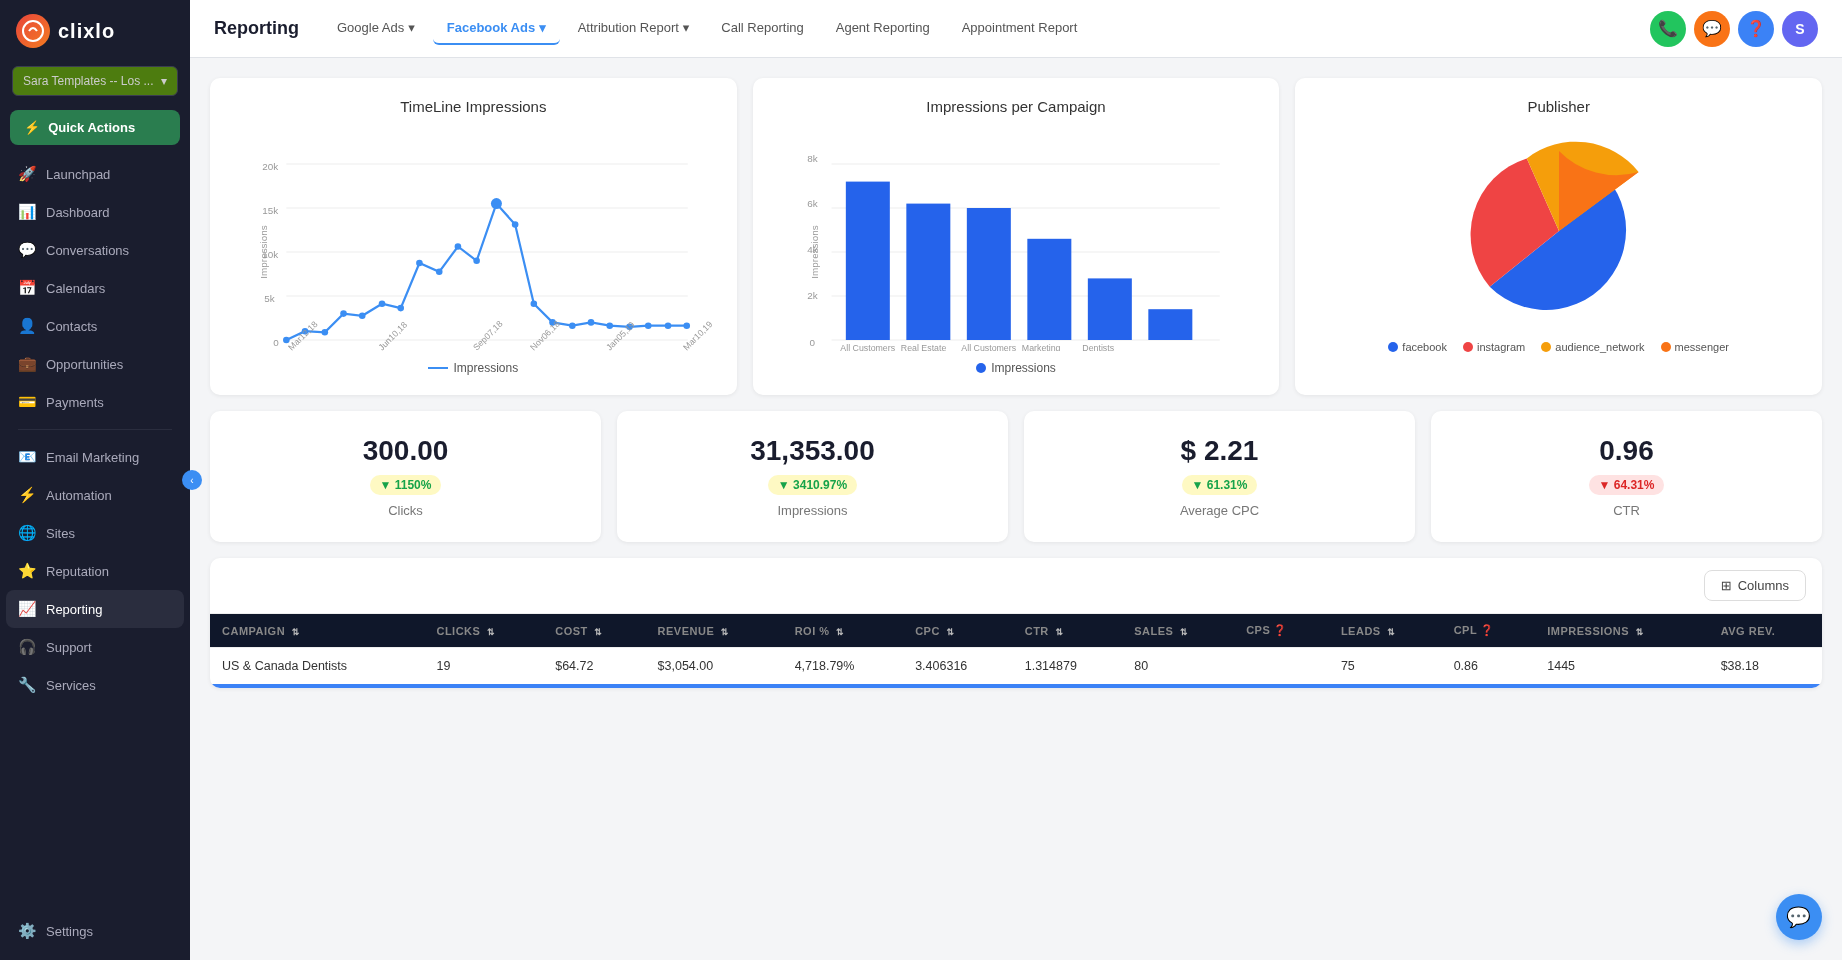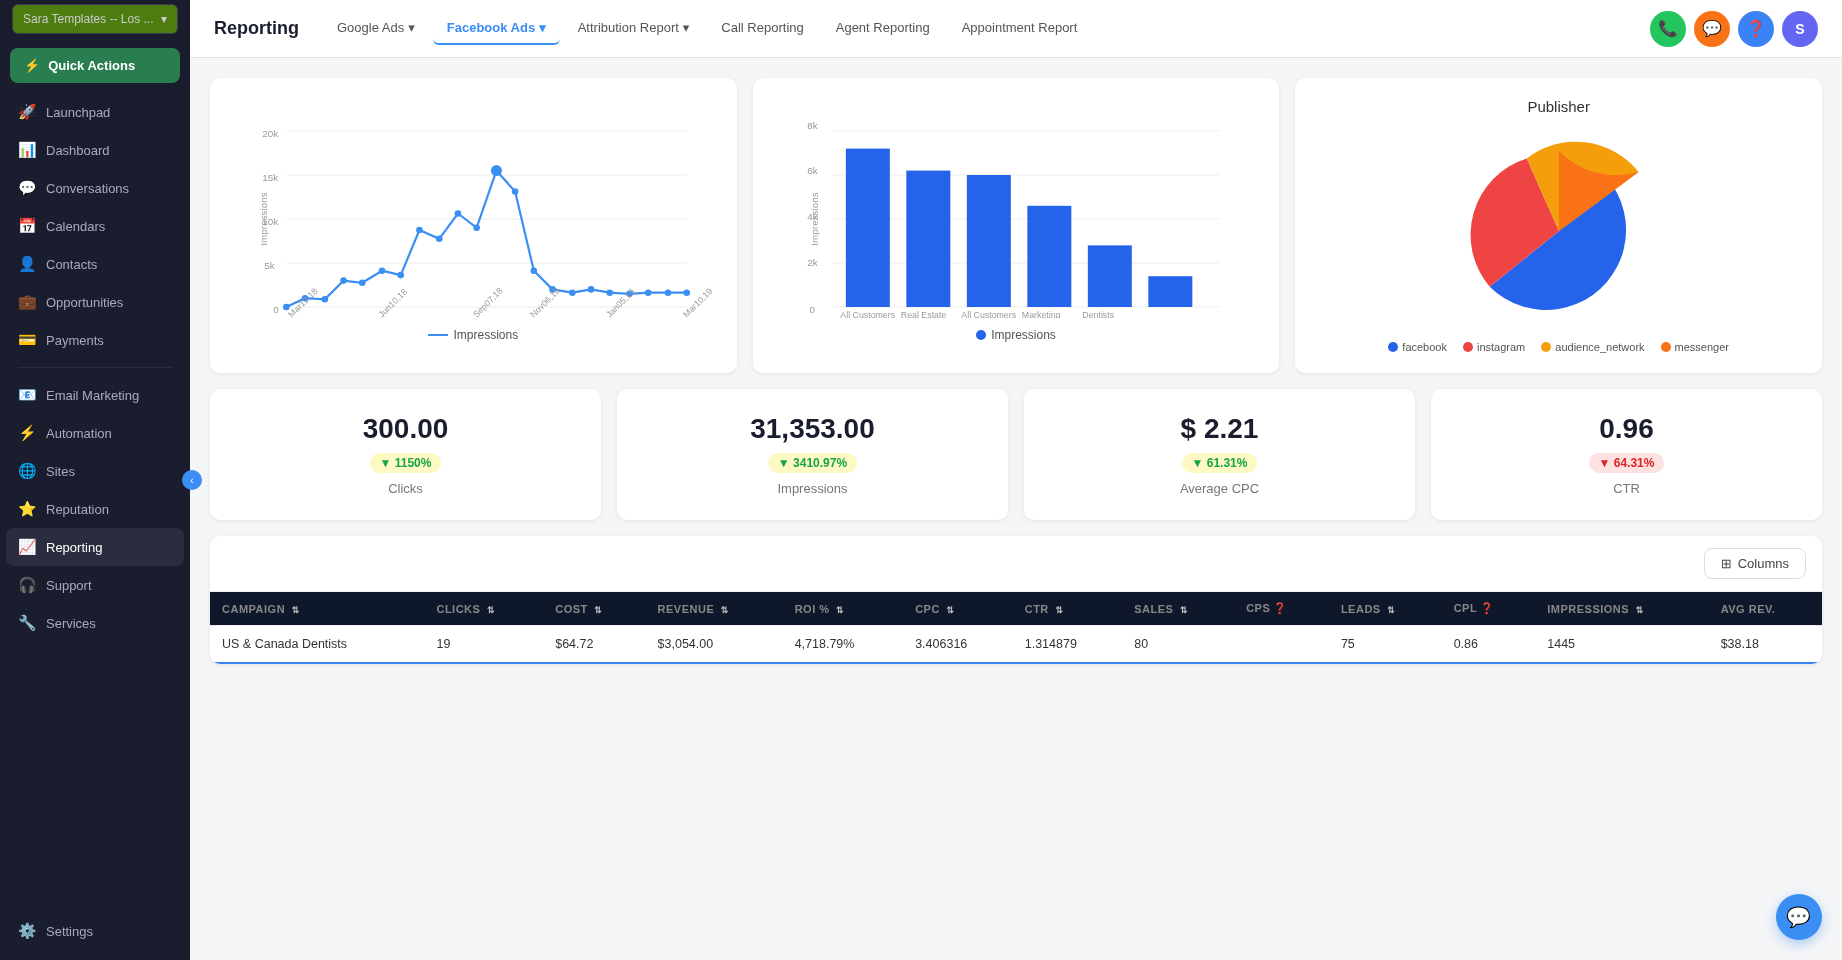--- a/index.html
+++ b/index.html
@@ -277,21 +277,21 @@
       padding: 10px 12px;
       border-bottom: 1px solid #eee;
       white-space: nowrap;
       font-size: 11px;
       letter-spacing: 0.5px;
       text-transform: uppercase;
     }
     thead th .sort-icon { color: #bbb; font-size: 9px; margin-left: 3px; }
     tbody td {
       padding: 11px 12px;
-      border-bottom: 2px solid #3b82f6;
+      border-bottom: 4px solid #3b82f6;
       color: #333;
     }
 
     
     .chat-bubble {
       position: fixed;
       bottom: 20px;
       right: 20px;
       width: 46px;
       height: 46px;
@@ -332,20 +332,29 @@
     }
     .x-axis-label {
       font-size: 8px;
       fill: #999;
     }
   </style>
 </head>
 <body>
 
 <div class="sidebar">
+  <div class="sidebar-logo">
+    <div class="logo-icon">
+      <svg width="22" height="22" viewBox="0 0 22 22" fill="none">
+        <circle cx="11" cy="11" r="10" fill="none" stroke="white" stroke-width="2"></circle>
+        <path d="M7 11 Q11 5 15 11" stroke="white" stroke-width="2" fill="none"></path>
+      </svg>
+    </div>
+    <span class="logo-text">clixlo</span>
+  </div>
 
   <div class="workspace-selector">
     <span>Sara Templates -- Los ...</span>
     <span>▾</span>
   </div>
 
   <div class="quick-actions">
     <span>⚡</span>
     <span>Quick Actions</span>
   </div>
@@ -453,20 +462,21 @@
       <div class="icon-circle blue">❓</div>
       <div class="icon-circle avatar">S</div>
     </div>
   </div>
 
   <div class="content">
 
     <div class="charts-row">
 
       <div class="chart-card">
+        <div class="chart-title">TimeLine Impressions</div>
         <div class="line-chart-wrap">
           <svg viewBox="0 0 400 200">
 
             <text x="18" y="195" class="y-axis-label">0</text>
             <text x="10" y="155" class="y-axis-label">5k</text>
             <text x="8" y="115" class="y-axis-label">10k</text>
             <text x="8" y="75" class="y-axis-label">15k</text>
             <text x="8" y="35" class="y-axis-label">20k</text>
 
             <line x1="30" y1="190" x2="395" y2="190" stroke="#eee" stroke-width="1"></line>
@@ -535,20 +545,21 @@
         </div>
         <div class="chart-legend">
           <div class="legend-item">
             <div class="legend-line"></div>
             <span>Impressions</span>
           </div>
         </div>
       </div>
 
       <div class="chart-card">
+        <div class="chart-title">Impressions per Campaign</div>
         <div class="bar-chart-wrap">
           <svg viewBox="0 0 380 200">
 
             <text x="2" y="195" class="y-axis-label">0</text>
             <text x="0" y="153" class="y-axis-label">2k</text>
             <text x="0" y="111" class="y-axis-label">4k</text>
             <text x="0" y="69" class="y-axis-label">6k</text>
             <text x="0" y="28" class="y-axis-label">8k</text>
 
             <line x1="22" y1="190" x2="375" y2="190" stroke="#eee" stroke-width="1"></line>

